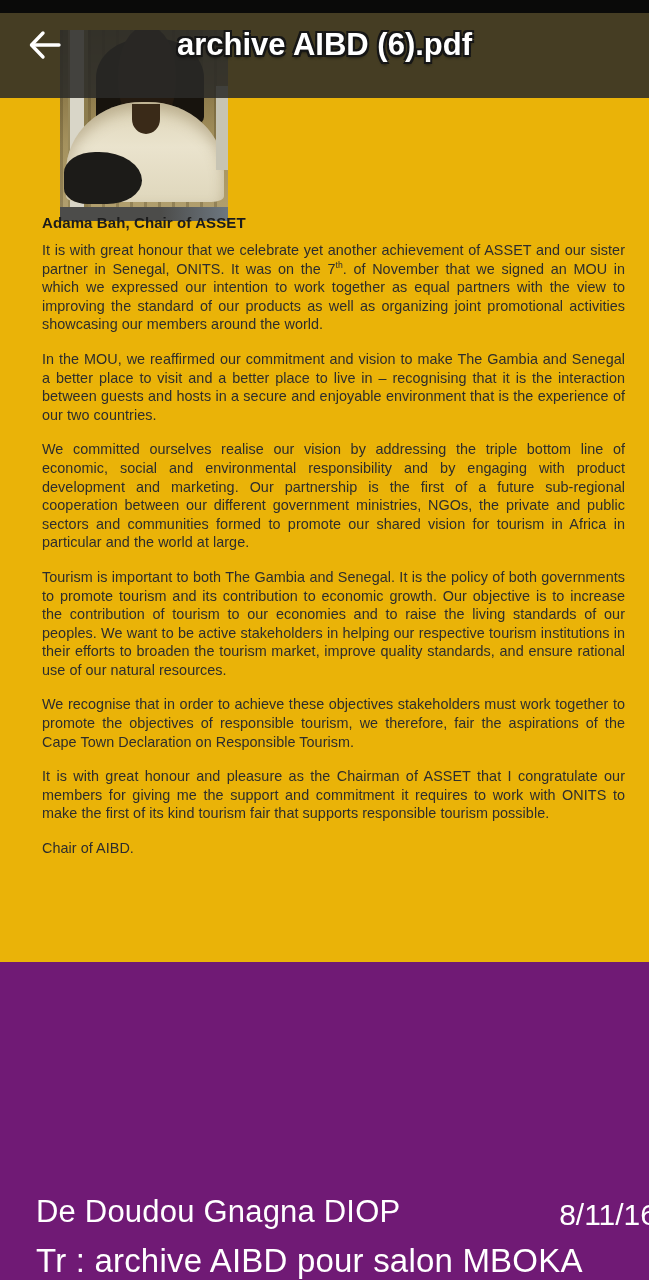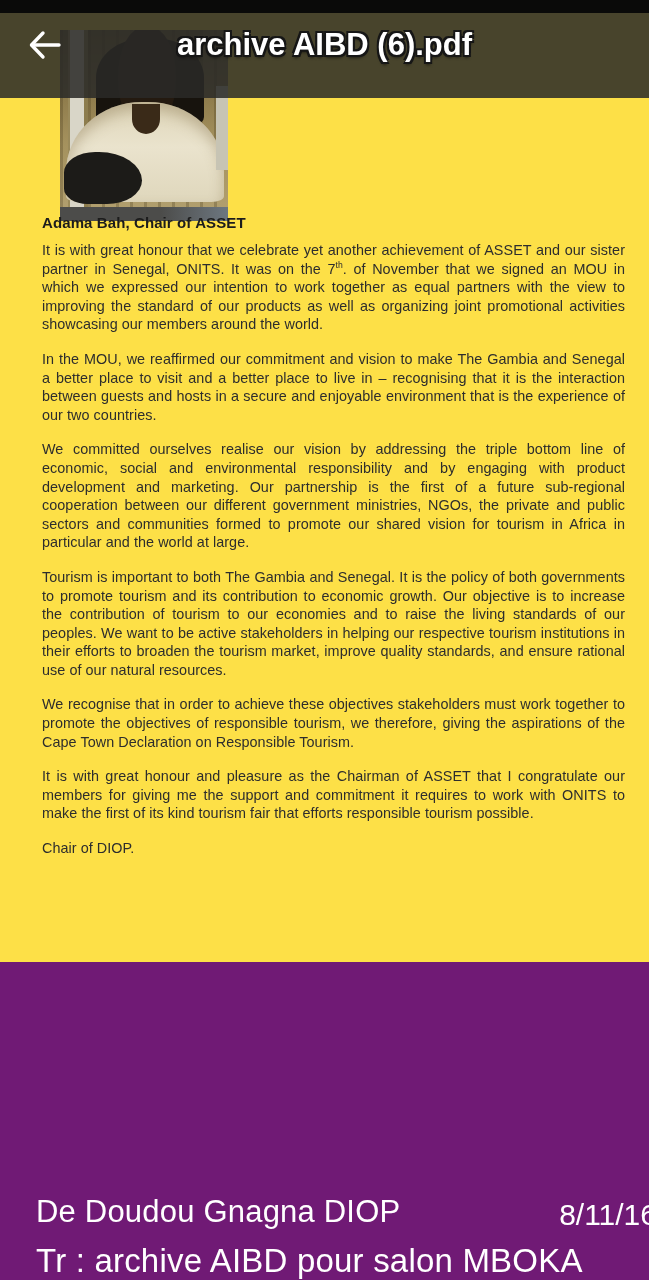--- a/index.html
+++ b/index.html
@@ -5,21 +5,21 @@
   * { margin:0; padding:0; box-sizing:border-box; }
   html,body { width:649px; height:1280px; overflow:hidden; background:#000; }
   .screen {
     position:relative; width:649px; height:1280px; overflow:hidden;
     background:#000; font-family:"Liberation Sans", sans-serif;
   }
 
   
   .page {
     position:absolute; left:0; top:13px; width:649px; height:949px;
-    background:#fde047; z-index:1;text-decoration:underline;
+    background:#eab308; z-index:1;text-decoration:underline;
   }
 
   
   .photo {
     position:absolute; left:60px; top:17px; width:168px; height:191px;
     overflow:hidden;
     background:
       repeating-linear-gradient(90deg, rgba(60,48,20,0.25) 0 3px, rgba(0,0,0,0) 3px 14px),
       linear-gradient(180deg, #6b5c32 0%, #8a7748 30%, #a5925e 60%, #b3a171 100%);
   }
@@ -132,24 +132,24 @@
       <div class="desk"></div>
     </div>
 
     <div class="caption">Adama Bah, Chair of ASSET</div>
 
     <div class="letter">
       <p><span>It is with great honour that we celebrate yet another achievement of ASSET and our sister partner in Senegal, ONITS.  It was on the 7</span><sup>th</sup><span>. of November that we signed an MOU in which we expressed our intention to work together as equal partners with the view to improving the standard of our products as well as organizing joint promotional activities showcasing our members around the world.</span></p>
       <p>In the MOU, we reaffirmed our commitment and vision to make The Gambia and Senegal a better place to visit and a better place to live in – recognising that it is the interaction between guests and hosts in a secure and enjoyable environment that is the experience of our two countries.</p>
       <p>We committed ourselves realise our vision by addressing the triple bottom line of economic, social and environmental responsibility and by engaging with product development and marketing. Our partnership is the first of a future sub-regional cooperation between our different government ministries, NGOs, the private and public sectors and communities formed to promote our shared vision for tourism in Africa in particular and the world at large.</p>
       <p>Tourism is important to both The Gambia and Senegal. It is the policy of both governments to promote tourism and its contribution to economic growth. Our objective is to increase the contribution of tourism to our economies and to raise the living standards of our peoples. We want to be active stakeholders in helping our respective tourism institutions in their efforts to broaden the tourism market, improve quality standards, and ensure rational use of our natural resources.</p>
-      <p>We recognise that in order to achieve these objectives stakeholders must work together to promote the objectives of responsible tourism, we therefore, giving the aspirations of the Cape Town Declaration on Responsible Tourism.</p>
-      <p>It is with great honour and pleasure as the Chairman of ASSET that I congratulate our members for giving me the support and commitment it requires to work with ONITS to make the first of its kind tourism fair that efforts responsible tourism possible.</p>
+      <p>We recognise that in order to achieve these objectives stakeholders must work together to promote the objectives of responsible tourism, we therefore, fair the aspirations of the Cape Town Declaration on Responsible Tourism.</p>
+      <p>It is with great honour and pleasure as the Chairman of ASSET that I congratulate our members for giving me the support and commitment it requires to work with ONITS to make the first of its kind tourism fair that supports responsible tourism possible.</p>
       <div class="signature">
-        <div>Chair of DIOP.</div>
+        <div>Chair of AIBD.</div>
       </div>
     </div>
   </div>
 
   <div class="email-section">
     <div class="email-from">De Doudou Gnagna DIOP</div>
     <div class="email-date">8/11/16</div>
     <div class="email-subject">Tr : archive AIBD pour salon MBOKA</div>
   </div>
 

